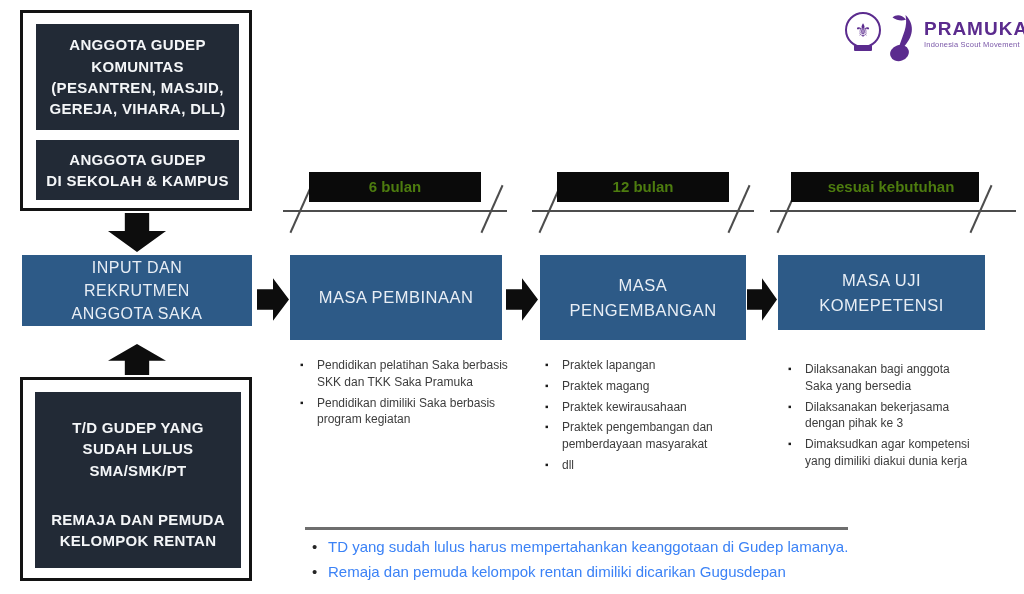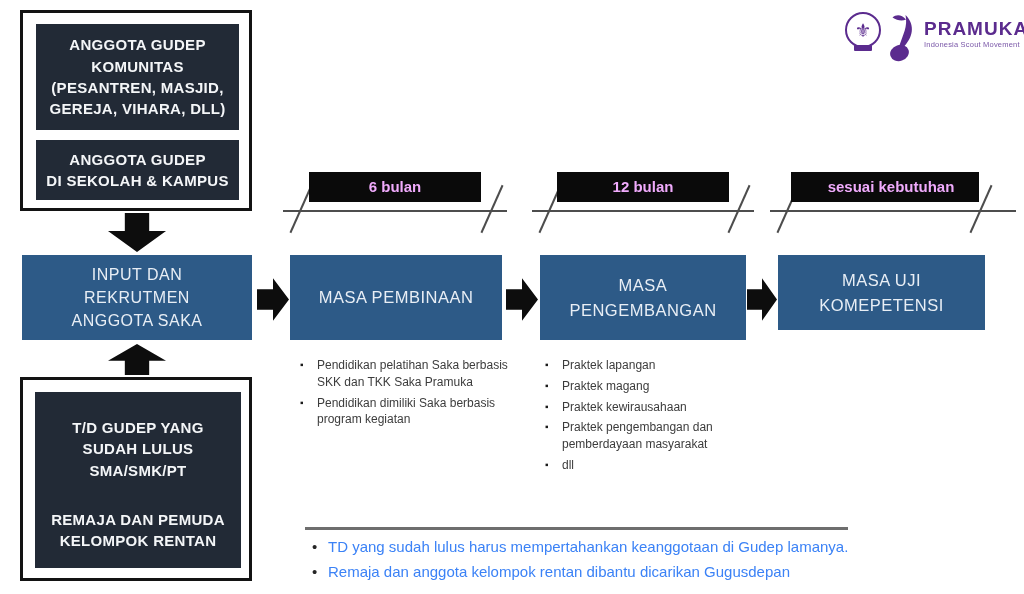--- a/index.html
+++ b/index.html
@@ -27,21 +27,21 @@
   .arrow.down{clip-path:polygon(29% 0,71% 0,71% 46%,100% 46%,50% 100%,0 46%,29% 46%);}
   .arrow.up{clip-path:polygon(50% 0,100% 54%,71% 54%,71% 100%,29% 100%,29% 54%,0 54%);}
   
   .marker{position:absolute;height:74px;}
   .marker .tl-line{position:absolute;left:0;right:0;top:38px;border-top:2px solid #4d4d4d;}
   .marker .slash{position:absolute;top:11px;width:2px;height:52px;background:#4d4d4d;transform:rotate(24deg);}
   .marker .slash.l{left:17px;}
   .marker .slash.r{right:14px;}
   .marker .dur{
     position:absolute;top:0;left:50%;transform:translateX(-50%);
-    background:#0a0a0a;color:#f0abfc;font-weight:700;font-size:15px;
+    background:#0a0a0a;color:#4d7c0f;font-weight:700;font-size:15px;
     height:30px;line-height:30px;width:172px;text-align:center;
   }
   
   .blist{position:absolute;margin:0;padding:0;list-style:none;font-size:12px;color:#3c3c3c;line-height:1.4;}
   .blist li{position:relative;padding-left:19px;margin-bottom:4px;}
   .blist li::before{content:"▪";position:absolute;left:2px;top:1px;font-size:10px;color:#1c1c1c;}
   
   .footline{position:absolute;border-top:3px solid #6e6e6e;}
   .fnotes{position:absolute;margin:0;padding:0;list-style:none;font-size:15px;color:#3b82f6;line-height:1.55;}
   .fnotes li{position:relative;padding-left:20px;margin-bottom:2px;}
@@ -68,21 +68,21 @@
     <div class="navybox" style="left:13px;top:11px;width:203px;height:106px;padding:0 6px;">ANGGOTA GUDEP
 KOMUNITAS
 (PESANTREN, MASJID,
 GEREJA, VIHARA, DLL)</div>
     <div class="navybox" style="left:13px;top:127px;width:203px;height:60px;padding:0 6px;">ANGGOTA GUDEP
 DI SEKOLAH &amp; KAMPUS</div>
   </div>
 
   <div class="arrow down" style="left:108px;top:213px;width:58px;height:39px;"></div>
 
-  <div class="bluebox" style="left:22px;top:255px;width:230px;height:85px;font-size:16px;line-height:1.45;">INPUT DAN
+  <div class="bluebox" style="left:22px;top:255px;width:230px;height:71px;font-size:16px;line-height:1.45;">INPUT DAN
 REKRUTMEN
 ANGGOTA SAKA</div>
 
   <div class="arrow up" style="left:108px;top:344px;width:58px;height:31px;"></div>
 
   <div class="panel" style="left:20px;top:377px;width:232px;height:204px;">
     <div class="navybox" style="left:12px;top:12px;width:206px;height:114px;padding:0 18px;">T/D GUDEP YANG
 SUDAH LULUS
 SMA/SMK/PT</div>
     <div class="navybox" style="left:12px;top:112px;width:206px;height:76px;padding:8px 14px;">REMAJA DAN PEMUDA
@@ -122,25 +122,30 @@
     <li>Pendidikan pelatihan Saka berbasis SKK dan TKK Saka Pramuka</li>
     <li>Pendidikan dimiliki Saka berbasis program kegiatan</li>
   </ul>
   <ul class="blist" style="left:543px;top:357px;width:182px;">
     <li>Praktek lapangan</li>
     <li>Praktek magang</li>
     <li>Praktek kewirausahaan</li>
     <li>Praktek pengembangan dan pemberdayaan masyarakat</li>
     <li>dll</li>
   </ul>
+  <ul class="blist" style="left:786px;top:361px;width:190px;">
+    <li>Dilaksanakan bagi anggota Saka yang bersedia</li>
+    <li>Dilaksanakan bekerjasama dengan pihak ke 3</li>
+    <li>Dimaksudkan agar kompetensi yang dimiliki diakui dunia kerja</li>
+  </ul>
 
   <div class="footline" style="left:305px;top:527px;width:543px;"></div>
   <ul class="fnotes" style="left:308px;top:535px;width:600px;">
     <li>TD yang sudah lulus harus mempertahankan keanggotaan di Gudep lamanya.</li>
-    <li>Remaja dan anggota kelompok rentan dibantu dicarikan Gugusdepan</li>
+    <li>Remaja dan pemuda kelompok rentan dimiliki dicarikan Gugusdepan</li>
   </ul>
 
   <div class="logo">
     <div class="wosm-badge">
       <span>⚜</span>
       <span class="wosm-banner"></span>
     </div>
     <svg class="tunas" width="30" height="50" viewBox="0 0 30 50">
       <ellipse cx="10.5" cy="41" rx="9.5" ry="8" fill="#5b2b8e" transform="rotate(-18 10.5 41)"></ellipse>
       <path d="M10 35 C 14 22, 19 15, 16.5 3 C 25 11, 25.5 23, 15.5 34 Z" fill="#5b2b8e"></path>

